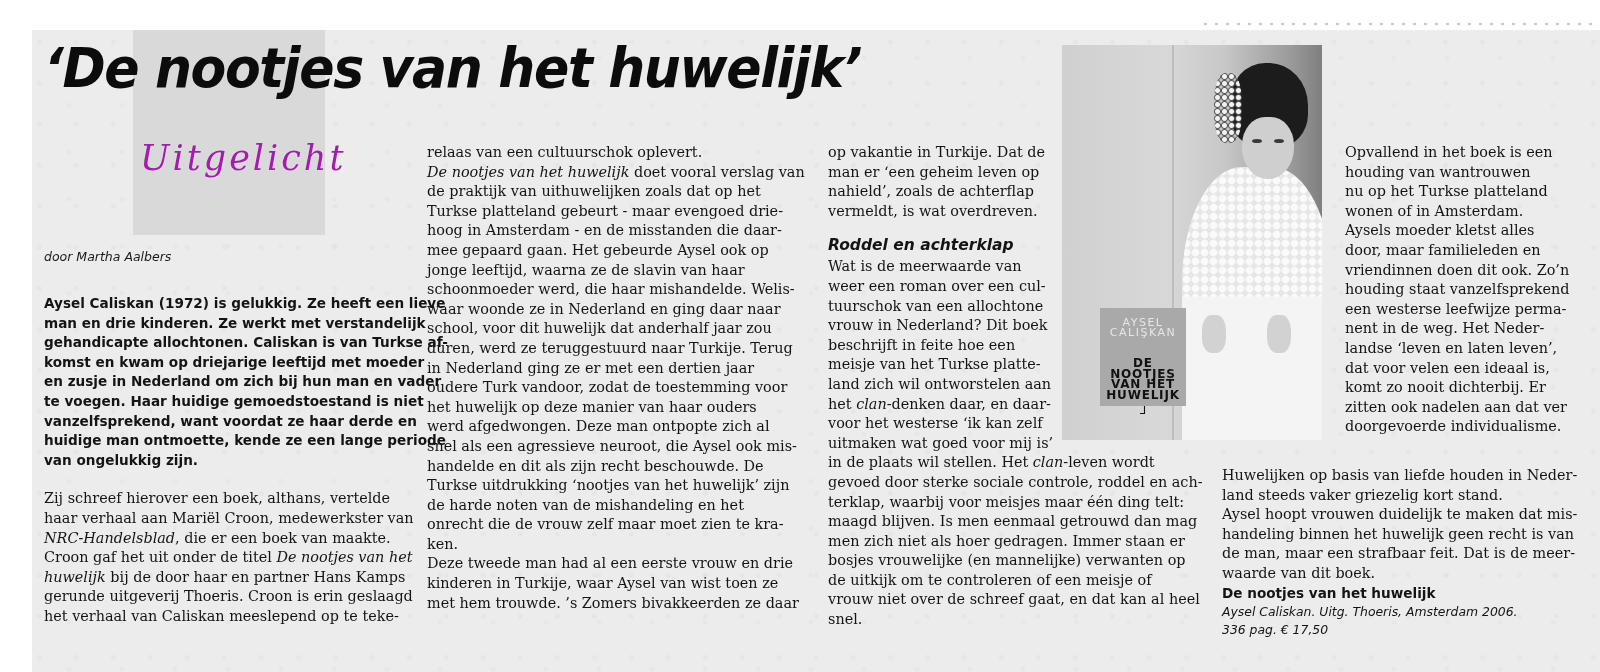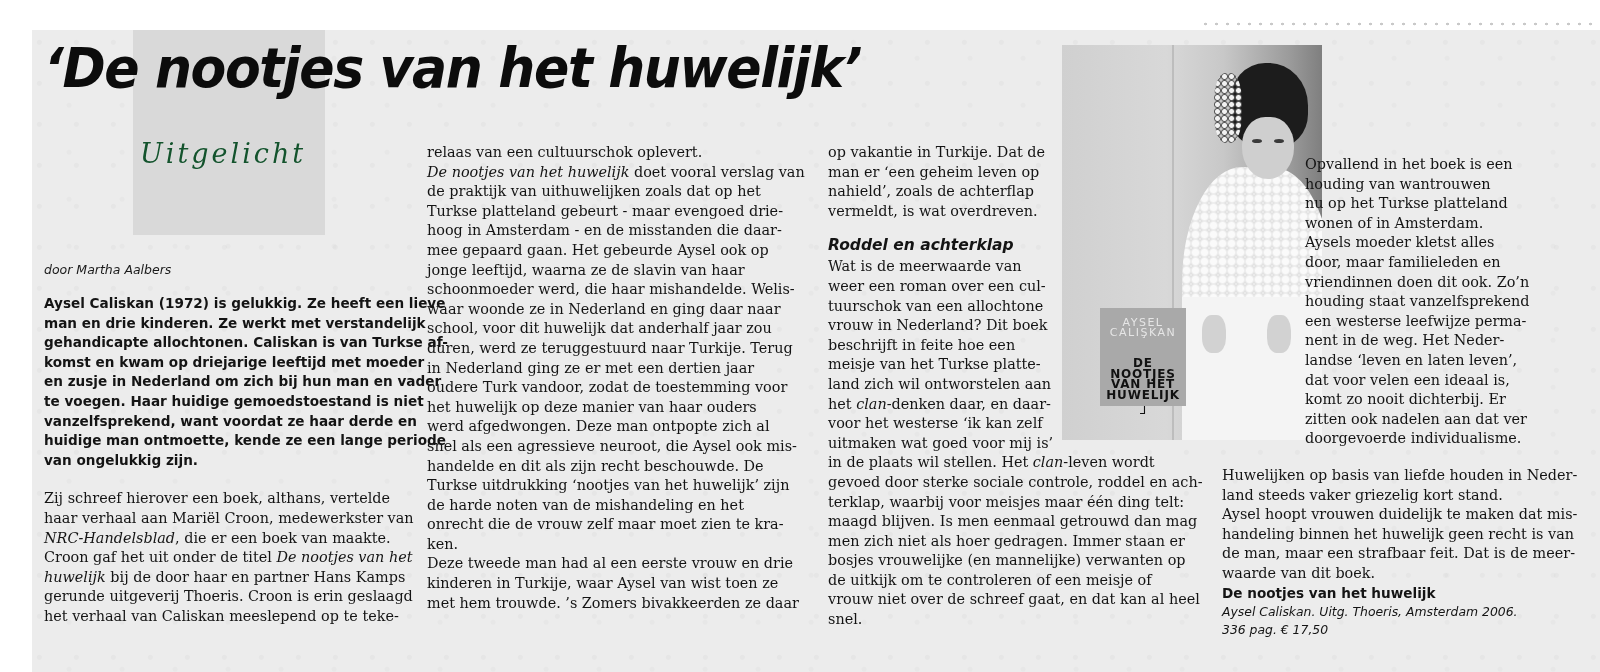--- a/index.html
+++ b/index.html
@@ -27,42 +27,42 @@
     .headline {
       position: absolute; left: 44px; top: 40px;
       font-family: "DejaVu Sans", "Liberation Sans", sans-serif;
       font-weight: 700; font-style: italic;
       font-size: 56px; letter-spacing: -1.5px; line-height: 1; color: #0c0c0c;
       transform: scaleX(0.93); transform-origin: left top;
     }
     .kicker {
       position: absolute; left: 140px; top: 138px;
       font-family: "DejaVu Serif", serif; font-style: italic;
-      font-size: 27px; color: #14532d; letter-spacing: 3px; font-weight: 300;
+      font-size: 35px; color: #a21caf; letter-spacing: 3px; font-weight: 300;
       text-shadow: 0 0 1px rgba(255,255,255,0.6);
     }
     .byline {
-      position: absolute; left: 44px; top: 262px;
+      position: absolute; left: 44px; top: 249px;
       font-family: "DejaVu Sans", "Liberation Sans", sans-serif;
       font-style: italic; font-size: 12.5px; color: #1a1a1a;
     }
 
     .col { position: absolute; font-size: 14.4px; line-height: 19.6px; }
     .lead {
       font-family: "DejaVu Sans", "Liberation Sans", sans-serif;
       font-weight: 700; font-size: 13.6px; line-height: 19.6px;
     }
     .gap { height: 19px; }
     .line { display: block; white-space: nowrap; }
     .it { font-style: italic; }
 
     .col-1 { left: 44px; top: 294px; width: 368px; }
     .col-2 { left: 427px; top: 143px; width: 380px; }
     .col-3 { left: 828px; top: 143px; width: 340px; }
-    .col-4 { left: 1305px; top: 143px; width: 250px; margin-top: 12px; }
+    .col-4 { left: 1345px; top: 143px; width: 250px; }
     .col-5 { left: 1222px; top: 466px; width: 375px; }
 
     .subhead {
       font-family: "DejaVu Sans", "Liberation Sans", sans-serif;
       font-weight: 700; font-style: italic; font-size: 15.5px;
       margin-top: 14px; margin-bottom: 2px; line-height: 20px;
     }
 
     .photo {
       position: absolute; left: 1062px; top: 45px; width: 260px; height: 395px;

